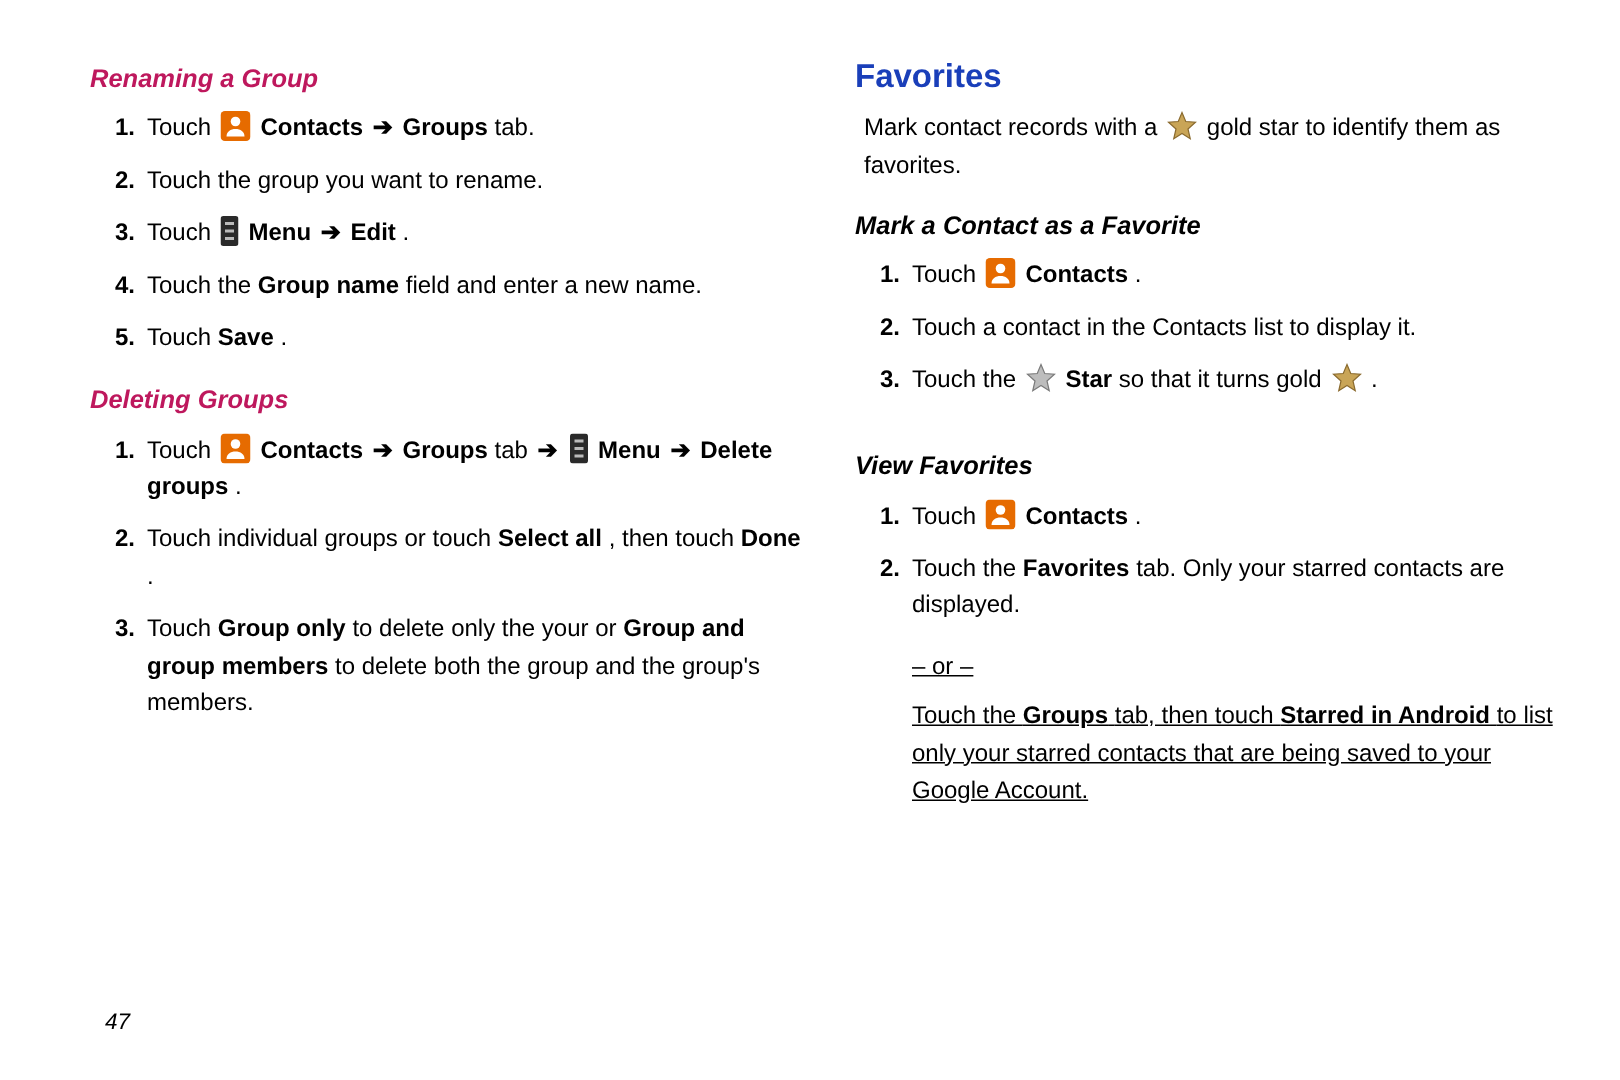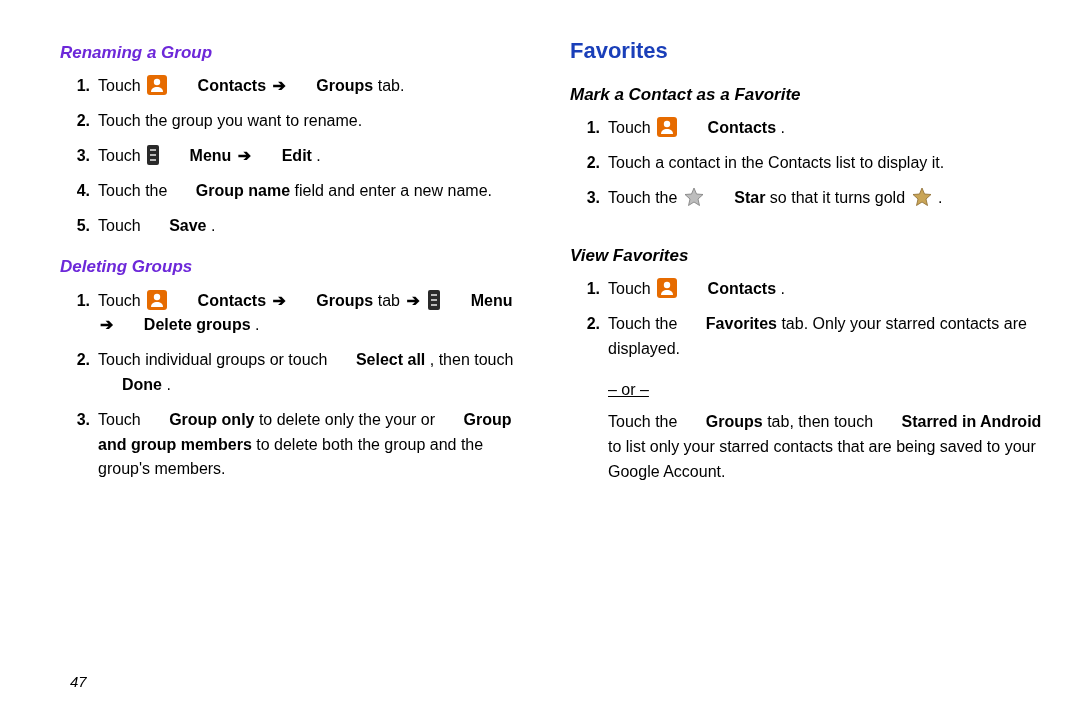--- a/index.html
+++ b/index.html
@@ -12,21 +12,21 @@
     background:#fff;
   }
   .page{
     display:flex;
     padding:34px 36px 0 60px;
     gap:36px;
     line-height:1.55;
   }
   .col{flex:1;min-width:0;}
   .h-blue-it{
-    color:#6d28d9;
+    color:#be185d;
     font-style:italic;
     font-weight:bold;
     font-size:17px;
     margin:6px 0 8px 0;
   }
   .h-blue-big{
     color:#1a3fb9;
     font-weight:bold;
     font-size:22px;
     margin:0 0 6px 0;
@@ -46,26 +46,26 @@
   ol.steps>li{
     position:relative;
     padding:0 0 10px 16px;
   }
   ol.steps>li>.num{
     position:absolute;
     left:-20px;top:0;
     font-weight:bold;
     width:28px;text-align:right;
   }
-  .bold{font-weight:bold;margin-left:24px;}
+  .bold{font-weight:bold;}
   .arrow{font-weight:bold;margin:0 2px;}
   .para{margin:0 0 8px 0;padding-left:6px;}
   .tip{margin:10px 0 4px 0;padding-left:6px;}
   .or{padding-left:38px;margin:4px 0 8px 0;text-decoration:underline;}
-  .tail{padding-left:38px;margin:0 0 8px 0;}
+  .tail{padding-left:38px;margin:0 0 8px 0;text-decoration:underline;}
   .page-num{
     position:absolute;
     left:70px;bottom:30px;
     font-size:15px;
     font-style:italic;
   }
   .icon{display:inline-block;vertical-align:-4px;margin:0 2px;}
   svg{display:block;}
 </style>
 </head>
@@ -174,20 +174,29 @@
         <span class="bold">Group and group members</span>
         <span> to delete both the group and the group's members.</span>
       </li>
     </ol>
   </div>
 
   <div class="col">
 
     <div class="h-blue-big">Favorites</div>
 
+    <div class="para">
+      <span>Mark contact records with a </span>
+      <span class="icon">
+        <svg width="20" height="20">
+            <polygon points="10,1 12.5,7 19,7.5 14,12 15.5,18.5 10,15 4.5,18.5 6,12 1,7.5 7.5,7" fill="#c9a557" stroke="#8a6a2e" stroke-width="0.8"></polygon>
+          </svg>
+      </span>
+      <span> gold star to identify them as favorites.</span>
+    </div>
 
     <div class="h-orange">Mark a Contact as a Favorite</div>
 
     <ol class="steps">
       <li>
         <span class="num">1.</span>
         <span>Touch </span>
         <span class="icon">
           <svg width="20" height="20">
               <rect width="20" height="20" rx="3" fill="#e66b00"></rect>

